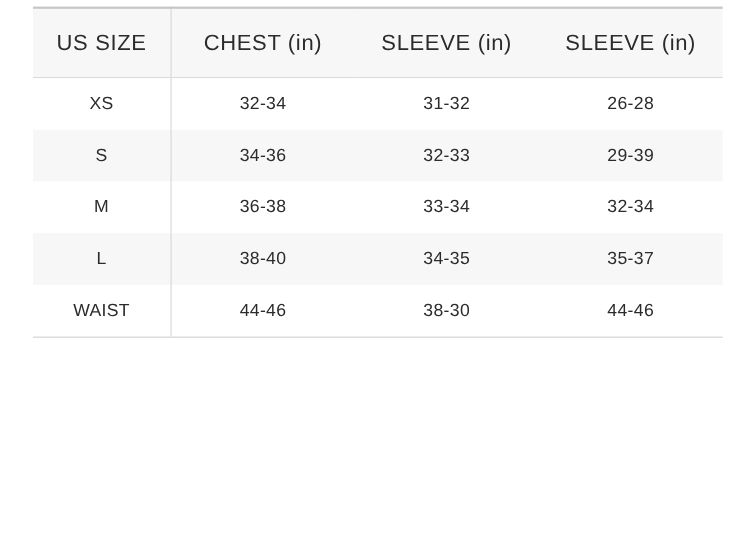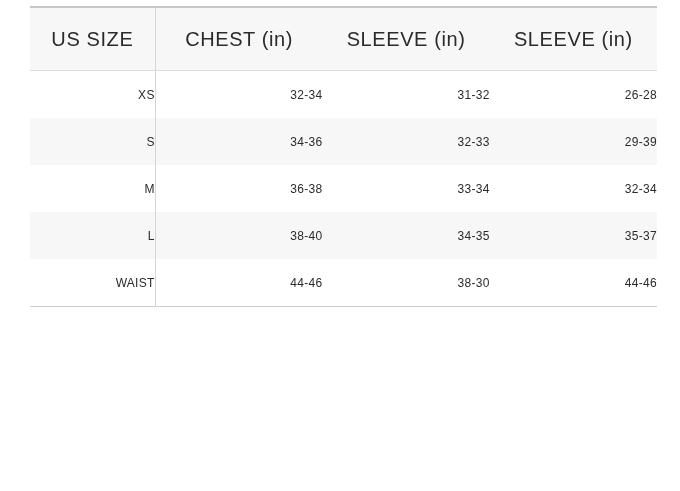--- a/index.html
+++ b/index.html
@@ -36,23 +36,23 @@
     font-weight: 400;
     font-size: 20px;
     letter-spacing: 0.6px;
     text-align: center;
     vertical-align: middle;
     border-bottom: 1px solid var(--border_light, #dcdcdc);
     padding: 0;
   }
   tbody td {
     height: 47px;
-    font-size: 12px;
+    font-size: 16px;
     letter-spacing: 0.3px;
-    text-align: right;
+    text-align: center;
     vertical-align: middle;
     padding: 0;
   }
   tbody tr:nth-child(even) td {
     background: var(--stripe, #f7f7f7);
   }
   th.size-head, td.size-cell {
     border-right: 1px solid var(--divider, #d5d5d5);
   }
 </style>

